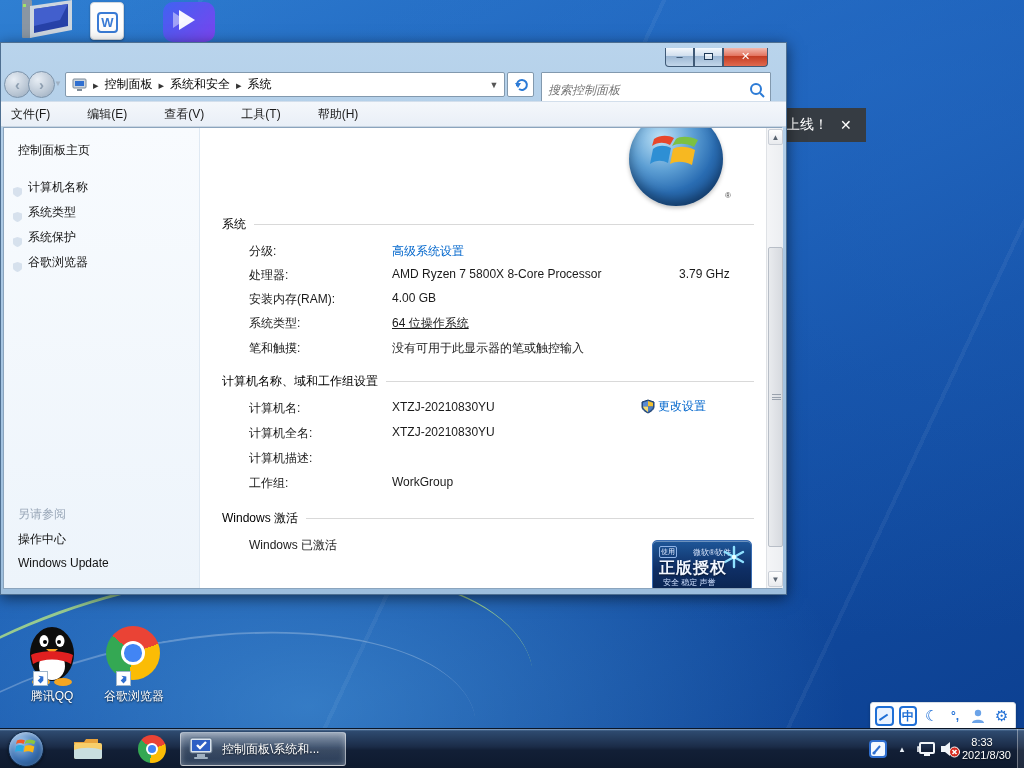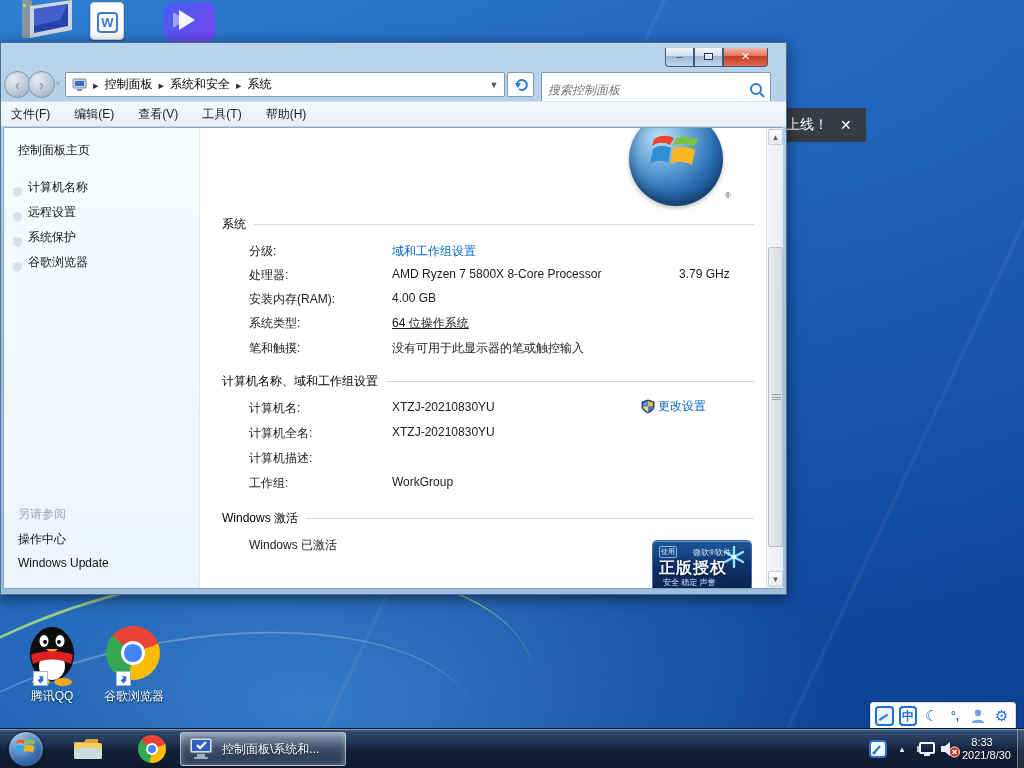--- a/index.html
+++ b/index.html
@@ -64,21 +64,21 @@
   .refresh-btn { position:absolute; left:506px; top:3px; width:27px; height:25px; background:#fff; border:1px solid #8299ae; border-radius:2px;
     display:flex; align-items:center; justify-content:center; }
   .searchbox { position:absolute; left:540px; top:3px; width:230px; height:36px; background:#fff;
     border:1px solid #8299ae; border-radius:1px; display:flex; align-items:center; }
   .searchbox input { flex:1; border:none; outline:none; font-style:italic; color:#8a8a8a; font-size:12px; padding:0 6px;
     font-family:"Liberation Sans","DejaVu Sans",sans-serif; background:transparent; }
 
   
   .menurow { position:absolute; left:0; top:58px; width:100%; height:26px;
     background:linear-gradient(#f4f7fb,#e9eff7); border-top:1px solid #d3dfec; border-bottom:1px solid #c8d5e2;
-    display:flex; align-items:center; padding-left:10px; gap:24px; }
+    display:flex; align-items:center; padding-left:10px; gap:37px; }
   .menu-item { color:#1a1a1a; }
 
   
   .winbody { position:absolute; left:2px; top:84px; width:779px; height:462px; background:#fff; border:1px solid #8ba4bd; }
   .sidebar { position:absolute; left:0; top:0; width:196px; height:100%;
     background:linear-gradient(#f8fbfe,#edf4fb); border-right:1px solid #dfe9f3; }
   .side-home { position:absolute; left:14px; top:14px; color:#121212; }
   .side-item { position:absolute; left:24px; color:#121212; }
   .side-shield { position:absolute; left:8px; opacity:.5; }
   .side-seealso { position:absolute; left:14px; color:#9aa8b8; }
@@ -243,21 +243,21 @@
 
       <div class="sidebar">
         <div class="side-home">控制面板主页</div>
         <svg class="side-shield" style="top:58px;" width="11" height="12">
             <path d="M5.5 1 L10 2.5 V7 C10 9.5 5.5 11 5.5 11 C5.5 11 1 9.5 1 7 V2.5 Z" fill="#b9cade"></path>
           </svg>
         <div class="side-item" style="top:51px;">计算机名称</div>
         <svg class="side-shield" style="top:83px;" width="11" height="12">
             <path d="M5.5 1 L10 2.5 V7 C10 9.5 5.5 11 5.5 11 C5.5 11 1 9.5 1 7 V2.5 Z" fill="#b9cade"></path>
           </svg>
-        <div class="side-item" style="top:76px;">远程设置</div>
+        <div class="side-item" style="top:76px;">系统类型</div>
         <svg class="side-shield" style="top:108px;" width="11" height="12">
             <path d="M5.5 1 L10 2.5 V7 C10 9.5 5.5 11 5.5 11 C5.5 11 1 9.5 1 7 V2.5 Z" fill="#b9cade"></path>
           </svg>
         <div class="side-item" style="top:101px;">系统保护</div>
         <svg class="side-shield" style="top:133px;" width="11" height="12">
             <path d="M5.5 1 L10 2.5 V7 C10 9.5 5.5 11 5.5 11 C5.5 11 1 9.5 1 7 V2.5 Z" fill="#b9cade"></path>
           </svg>
         <div class="side-item" style="top:126px;">谷歌浏览器</div>
 
         <div class="side-seealso" style="top:378px;">另请参阅</div>
@@ -275,21 +275,21 @@
             <path d="M20 30 C26 27 34 27 42 31 L45 16 C37 12 28 12 23 15 Z" fill="#f7b821"></path>
           </svg>
           <span class="reg">®</span>
         </div>
 
         <div class="sec-title" style="top:88px;">
           <span>系统</span>
             <div class="rule"></div>
         </div>
         <div class="frow-label" style="top:115px;">分级:</div>
-        <a class="link frow-value" style="top:115px;" href="#">域和工作组设置</a>
+        <a class="link frow-value" style="top:115px;" href="#">高级系统设置</a>
         <div class="frow-label" style="top:139px;">处理器:</div>
         <div class="frow-value" style="top:139px;">AMD Ryzen 7 5800X 8-Core Processor</div>
         <div class="frow-extra" style="top:139px;">3.79 GHz</div>
         <div class="frow-label" style="top:163px;">安装内存(RAM):</div>
         <div class="frow-value" style="top:163px;">4.00 GB</div>
         <div class="frow-label" style="top:187px;">系统类型:</div>
         <div class="frow-value" style="top:187px;text-decoration:underline;">64 位操作系统</div>
         <div class="frow-label" style="top:212px;">笔和触摸:</div>
         <div class="frow-value" style="top:212px;">没有可用于此显示器的笔或触控输入</div>
 

